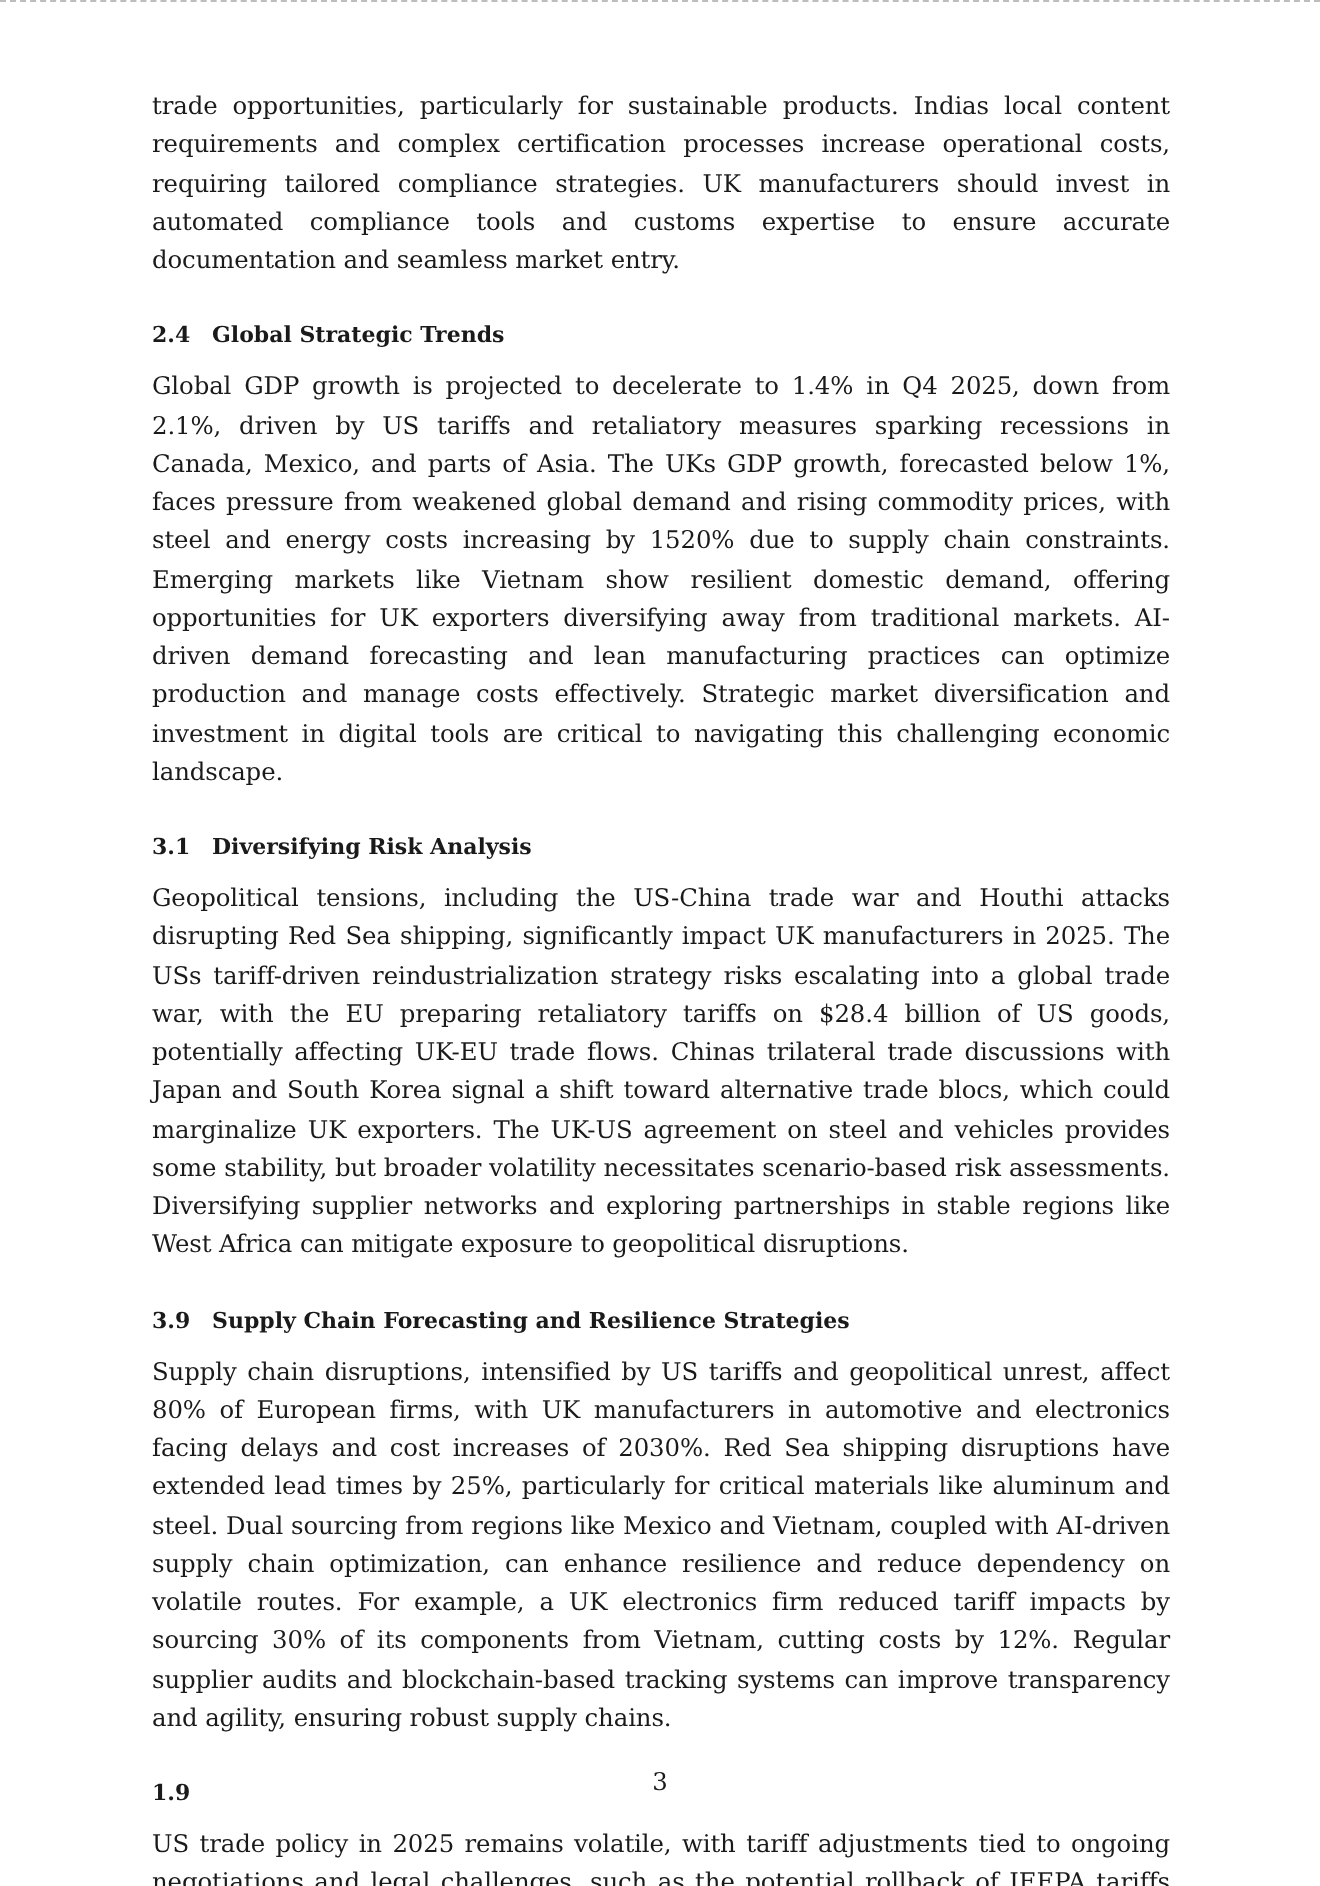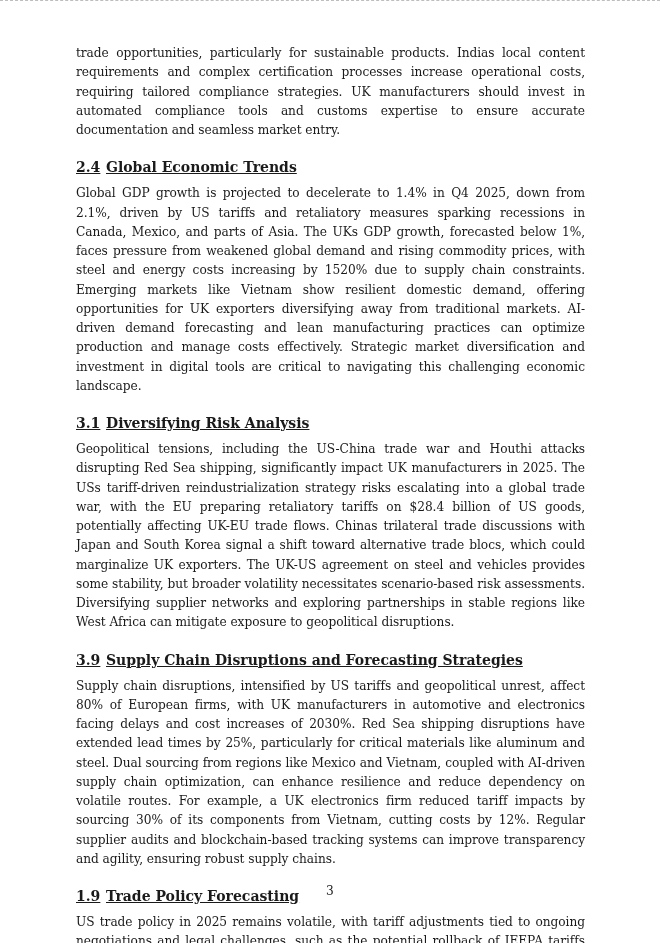--- a/index.html
+++ b/index.html
@@ -35,25 +35,24 @@
       line-height: 19.25px;
       text-align: justify;
       hyphens: auto;
       letter-spacing: -0.05px;
     }
     .section {
       margin-top: 18px;
     }
     .section-heading {
       margin: 0 0 7px 0;
-      font-size: 14px;
+      font-size: 11px;
       font-weight: bold;
       line-height: 19px;
       display: flex;
-      text-decoration: underline;
     }
     .section-num {
       width: 30px;
       flex: 0 0 30px;
     }
     .page-number {
       position: absolute;
       left: 0;
       width: 660px;
       top: 884px;
@@ -66,44 +65,43 @@
 
 <div class="top-border"></div>
 
 <div class="page">
 
   <p class="para">trade opportunities, particularly for sustainable products. Indias local content requirements and complex certification processes increase operational costs, requiring tailored compliance strategies. UK manufacturers should invest in automated compliance tools and customs expertise to ensure accurate documentation and seamless market entry.</p>
 
   <div class="section">
     <h3 class="section-heading">
       <span class="section-num">2.4</span>
-      <span>Global Economic Trends</span>
+      <span>Global Strategic Trends</span>
     </h3>
     <p class="para">Global GDP growth is projected to decelerate to 1.4% in Q4 2025, down from 2.1%, driven by US tariffs and retaliatory measures sparking recessions in Canada, Mexico, and parts of Asia. The UKs GDP growth, forecasted below 1%, faces pressure from weakened global demand and rising commodity prices, with steel and energy costs increasing by 1520% due to supply chain constraints. Emerging markets like Vietnam show resilient domestic demand, offering opportunities for UK exporters diversifying away from traditional markets. AI-driven demand forecasting and lean manufacturing practices can optimize production and manage costs effectively. Strategic market diversification and investment in digital tools are critical to navigating this challenging economic landscape.</p>
   </div>
 
   <div class="section">
     <h3 class="section-heading">
       <span class="section-num">3.1</span>
       <span>Diversifying Risk Analysis</span>
     </h3>
     <p class="para">Geopolitical tensions, including the US-China trade war and Houthi attacks disrupting Red Sea shipping, significantly impact UK manufacturers in 2025. The USs tariff-driven reindustrialization strategy risks escalating into a global trade war, with the EU preparing retaliatory tariffs on $28.4 billion of US goods, potentially affecting UK-EU trade flows. Chinas trilateral trade discussions with Japan and South Korea signal a shift toward alternative trade blocs, which could marginalize UK exporters. The UK-US agreement on steel and vehicles provides some stability, but broader volatility necessitates scenario-based risk assessments. Diversifying supplier networks and exploring partnerships in stable regions like West Africa can mitigate exposure to geopolitical disruptions.</p>
   </div>
 
   <div class="section">
     <h3 class="section-heading">
       <span class="section-num">3.9</span>
-      <span>Supply Chain Disruptions and Forecasting Strategies</span>
+      <span>Supply Chain Forecasting and Resilience Strategies</span>
     </h3>
     <p class="para">Supply chain disruptions, intensified by US tariffs and geopolitical unrest, affect 80% of European firms, with UK manufacturers in automotive and electronics facing delays and cost increases of 2030%. Red Sea shipping disruptions have extended lead times by 25%, particularly for critical materials like aluminum and steel. Dual sourcing from regions like Mexico and Vietnam, coupled with AI-driven supply chain optimization, can enhance resilience and reduce dependency on volatile routes. For example, a UK electronics firm reduced tariff impacts by sourcing 30% of its components from Vietnam, cutting costs by 12%. Regular supplier audits and blockchain-based tracking systems can improve transparency and agility, ensuring robust supply chains.</p>
   </div>
 
   <div class="section">
     <h3 class="section-heading">
       <span class="section-num">1.9</span>
-      <span>Trade Policy Forecasting</span>
     </h3>
     <p class="para">US trade policy in 2025 remains volatile, with tariff adjustments tied to ongoing negotiations and legal challenges, such as the potential rollback of IEEPA tariffs following court rulings. The EUs planned countermeasures and Chinas focus on alternative trade alliances indicate a fragmented global trade system. The UK-US deal on steel and vehicles suggests opportunities for further exemptions, but broader tariffs may persist, requiring proactive monitoring. UK manufacturers should track the US Harmonized Tariff Schedule and engage trade consultants to anticipate policy shifts. Audit-ready compliance systems and scenario planning can ensure agility in navigating evolving trade regulations.</p>
   </div>
 
 </div>
 
 <div class="page-number">3</div>
 
 </body></html>

